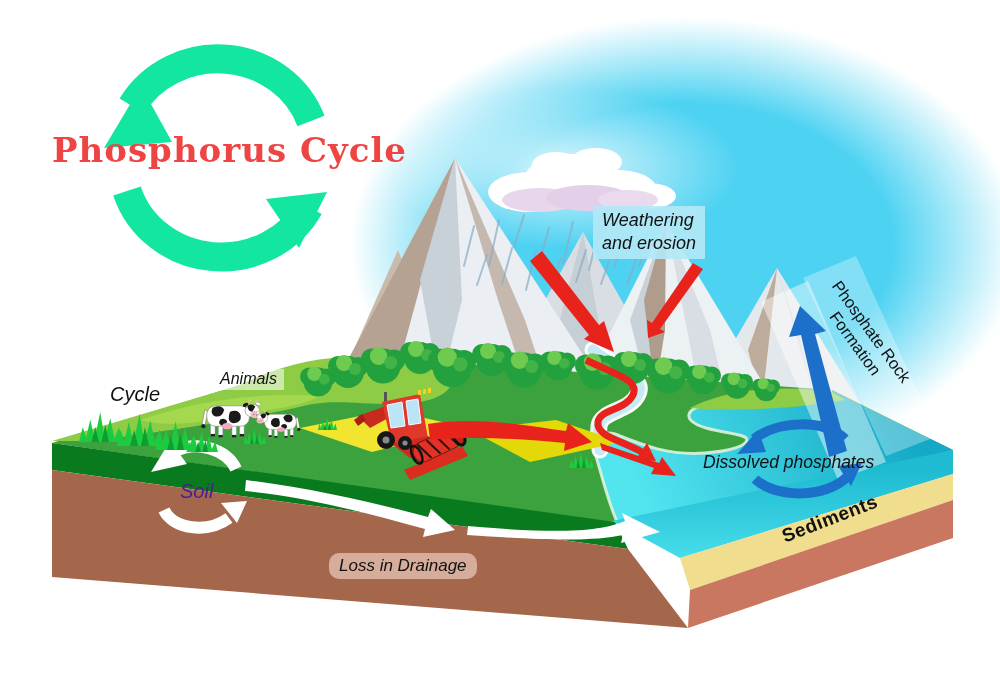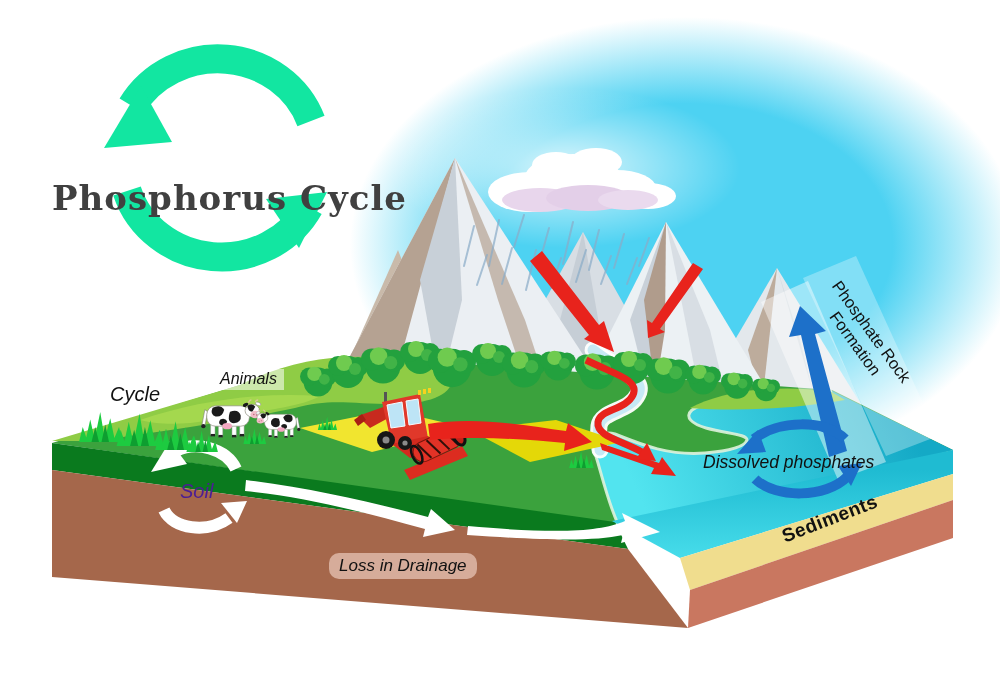--- a/index.html
+++ b/index.html
@@ -12,21 +12,21 @@
   .lbl-weathering{left:593px;top:206px;font-size:18px;background:rgba(178,232,246,.92);padding:3px 9px;}
   .lbl-fertilizer{left:436px;top:396px;font-size:18px;background:rgba(216,239,198,.9);padding:2px 9px;}
   .lbl-soil{left:180px;top:478px;font-size:20px;color:#4c1d95;}
   .lbl-dissolved{left:703px;top:451px;font-size:17.5px;}
   .lbl-loss{left:329px;top:553px;font-size:17px;background:rgba(222,184,168,.85);padding:2px 10px;border-radius:10px;}
   .lbl-sediments{left:762px;top:507px;width:136px;font-size:19px;font-style:normal;font-weight:bold;
                  text-align:center;transform:rotate(-21deg);letter-spacing:.5px;}
   .lbl-phosrock{left:778px;top:318px;width:170px;font-size:16.5px;font-style:normal;text-align:center;
                 transform:rotate(54deg);line-height:1.2;}
   .title{position:absolute;left:52px;top:130px;width:380px;font-family:"DejaVu Serif",serif;
-         font-weight:bold;font-size:34px;color:#404040;letter-spacing:1px;font-style:normal;margin-top:48px;}
+         font-weight:bold;font-size:34px;color:#ef4444;letter-spacing:1px;font-style:normal;}
 </style>
 </head>
 <body>
 
 <div id="stage">
 
 <svg width="1000" height="679" viewBox="0 0 1000 679">
   <defs>
     <radialGradient id="skyGrad" cx="50%" cy="50%" r="50%">
       <stop offset="0%" stop-color="#4dd2f2" stop-opacity="1"></stop>
@@ -269,20 +269,24 @@
   <g fill="#12e6a1">
     <path d="M311,121 A99,94 0 0 0 132,106" stroke="#12e6a1" stroke-width="29" fill="none"></path>
     <polygon points="104,148 141,86 172,142"></polygon>
     <path d="M127,191 A99,94 0 0 0 309,207" stroke="#12e6a1" stroke-width="29" fill="none"></path>
     <polygon points="327,192 266,199 299,248"></polygon>
   </g>
 </svg>
 
 <div class="title">Phosphorus Cycle</div>
 
+<div class="label lbl-weathering">
+  <div>Weathering</div>
+  <div>and erosion</div>
+</div>
 
 <div class="label lbl-phosrock">
   <div>Phosphate Rock</div>
   <div>Formation</div>
 </div>
 
 <div class="label lbl-plants">Cycle</div>
 <div class="label lbl-animals">Animals</div>
 <div class="label lbl-soil">Soil</div>
 <div class="label lbl-dissolved">Dissolved phosphates</div>

